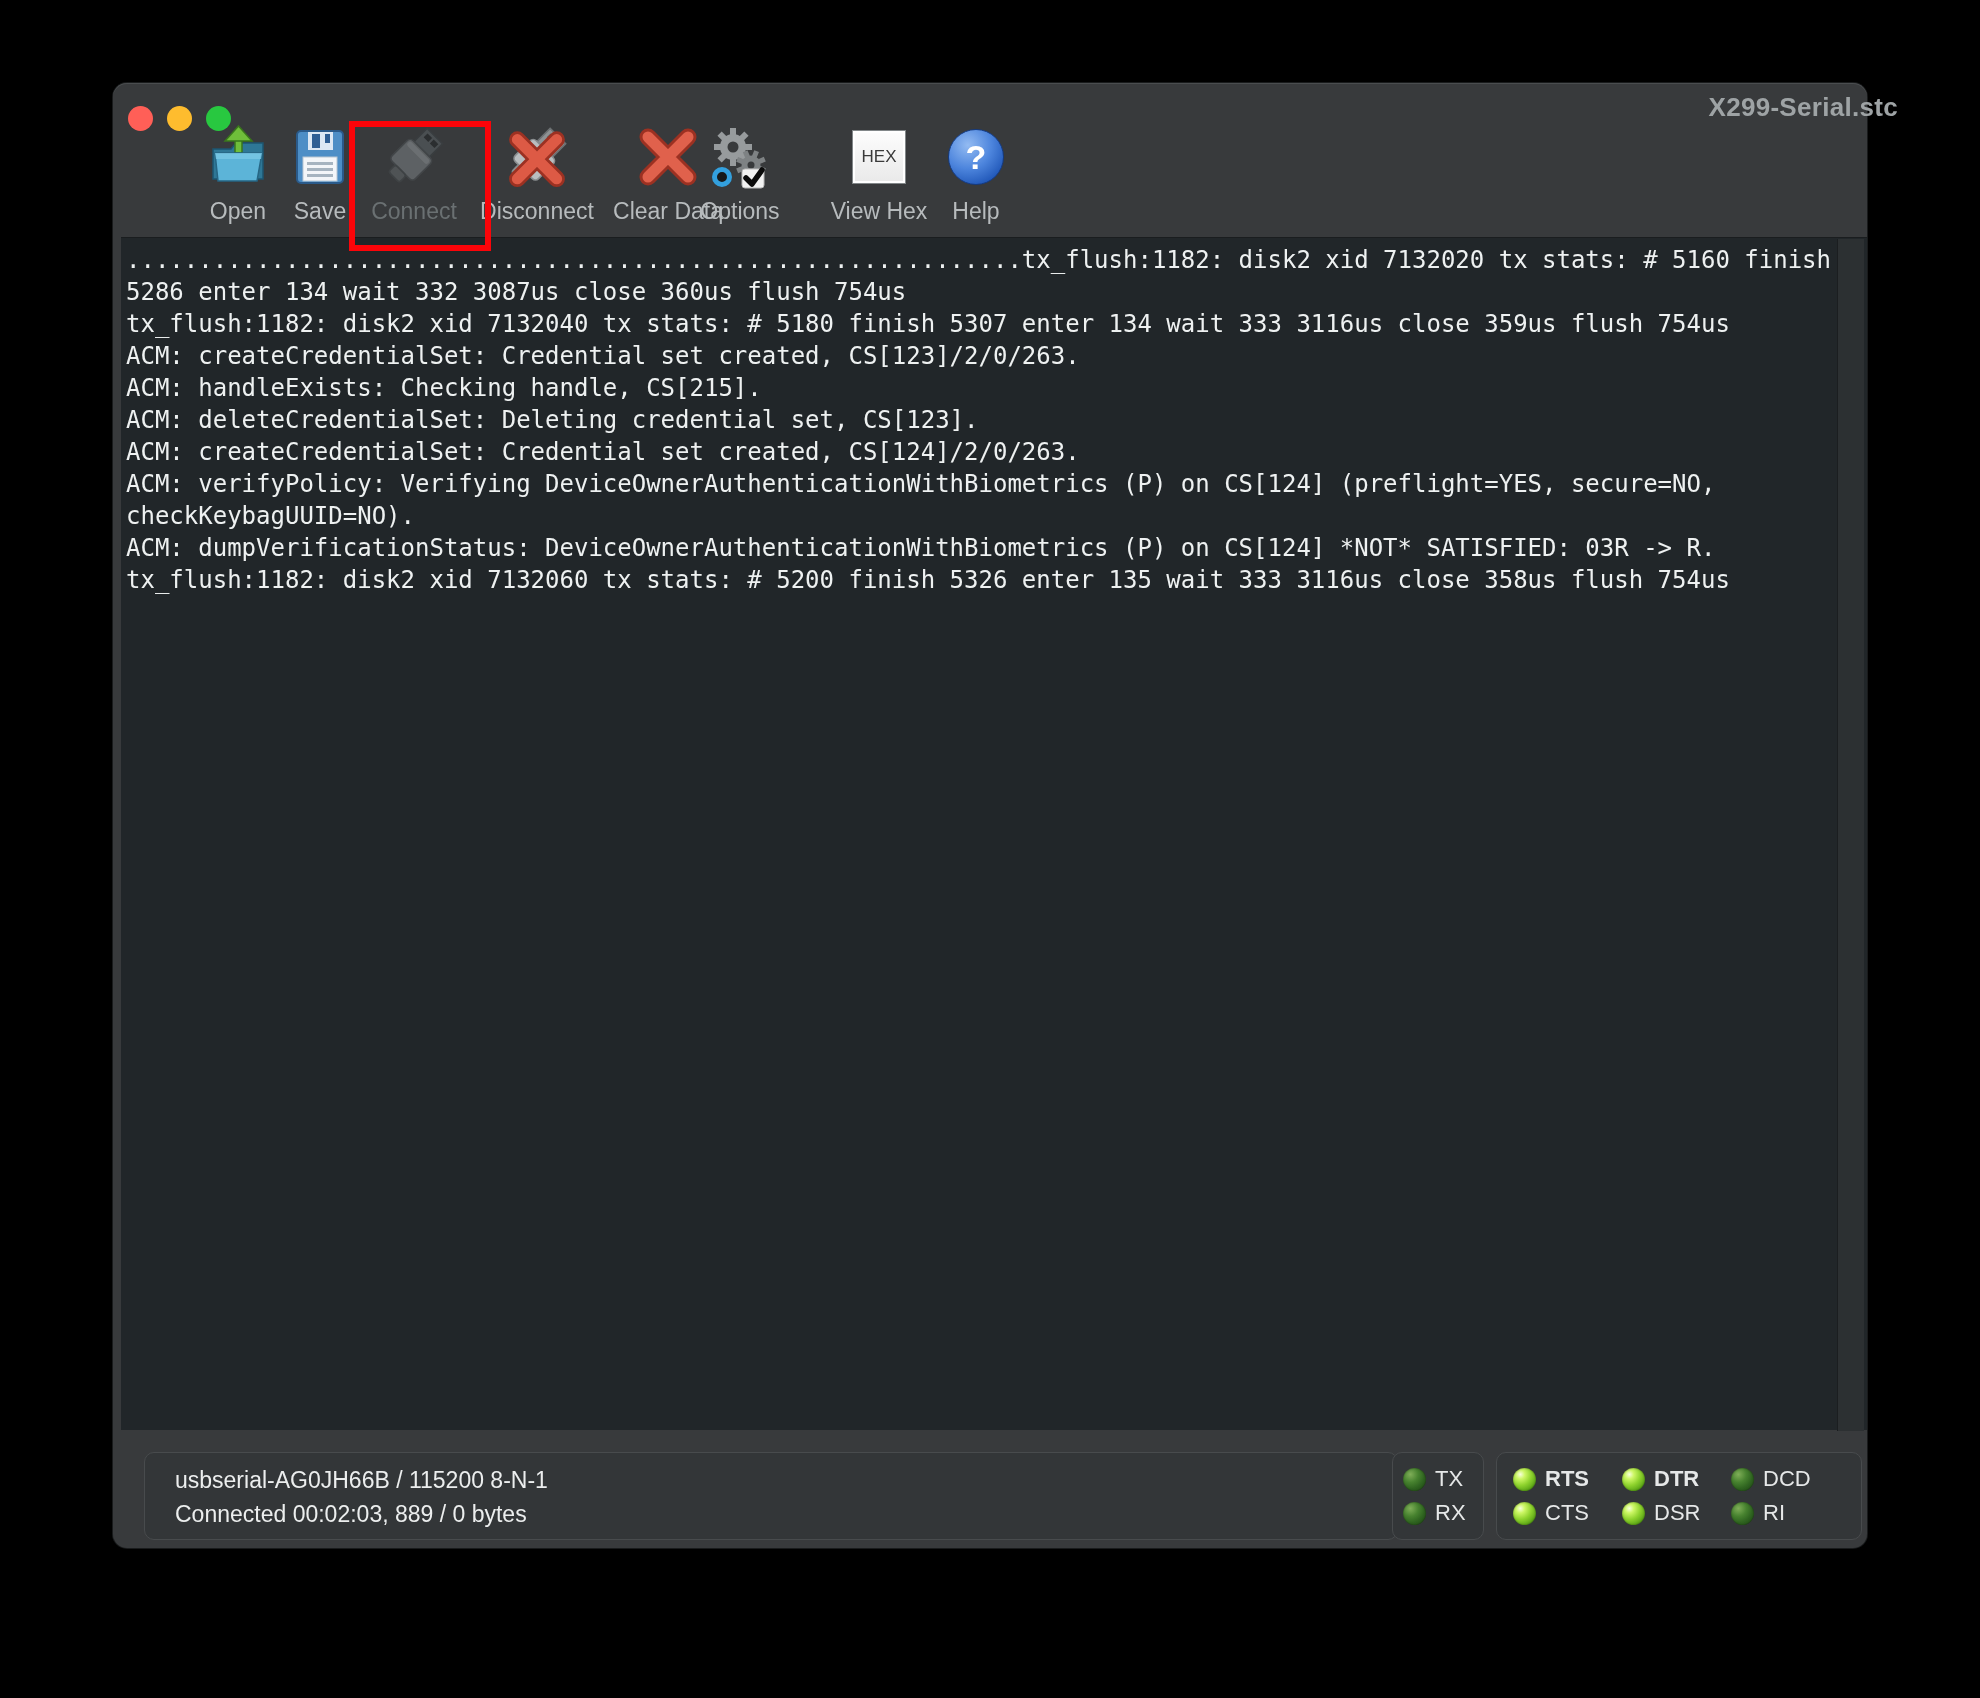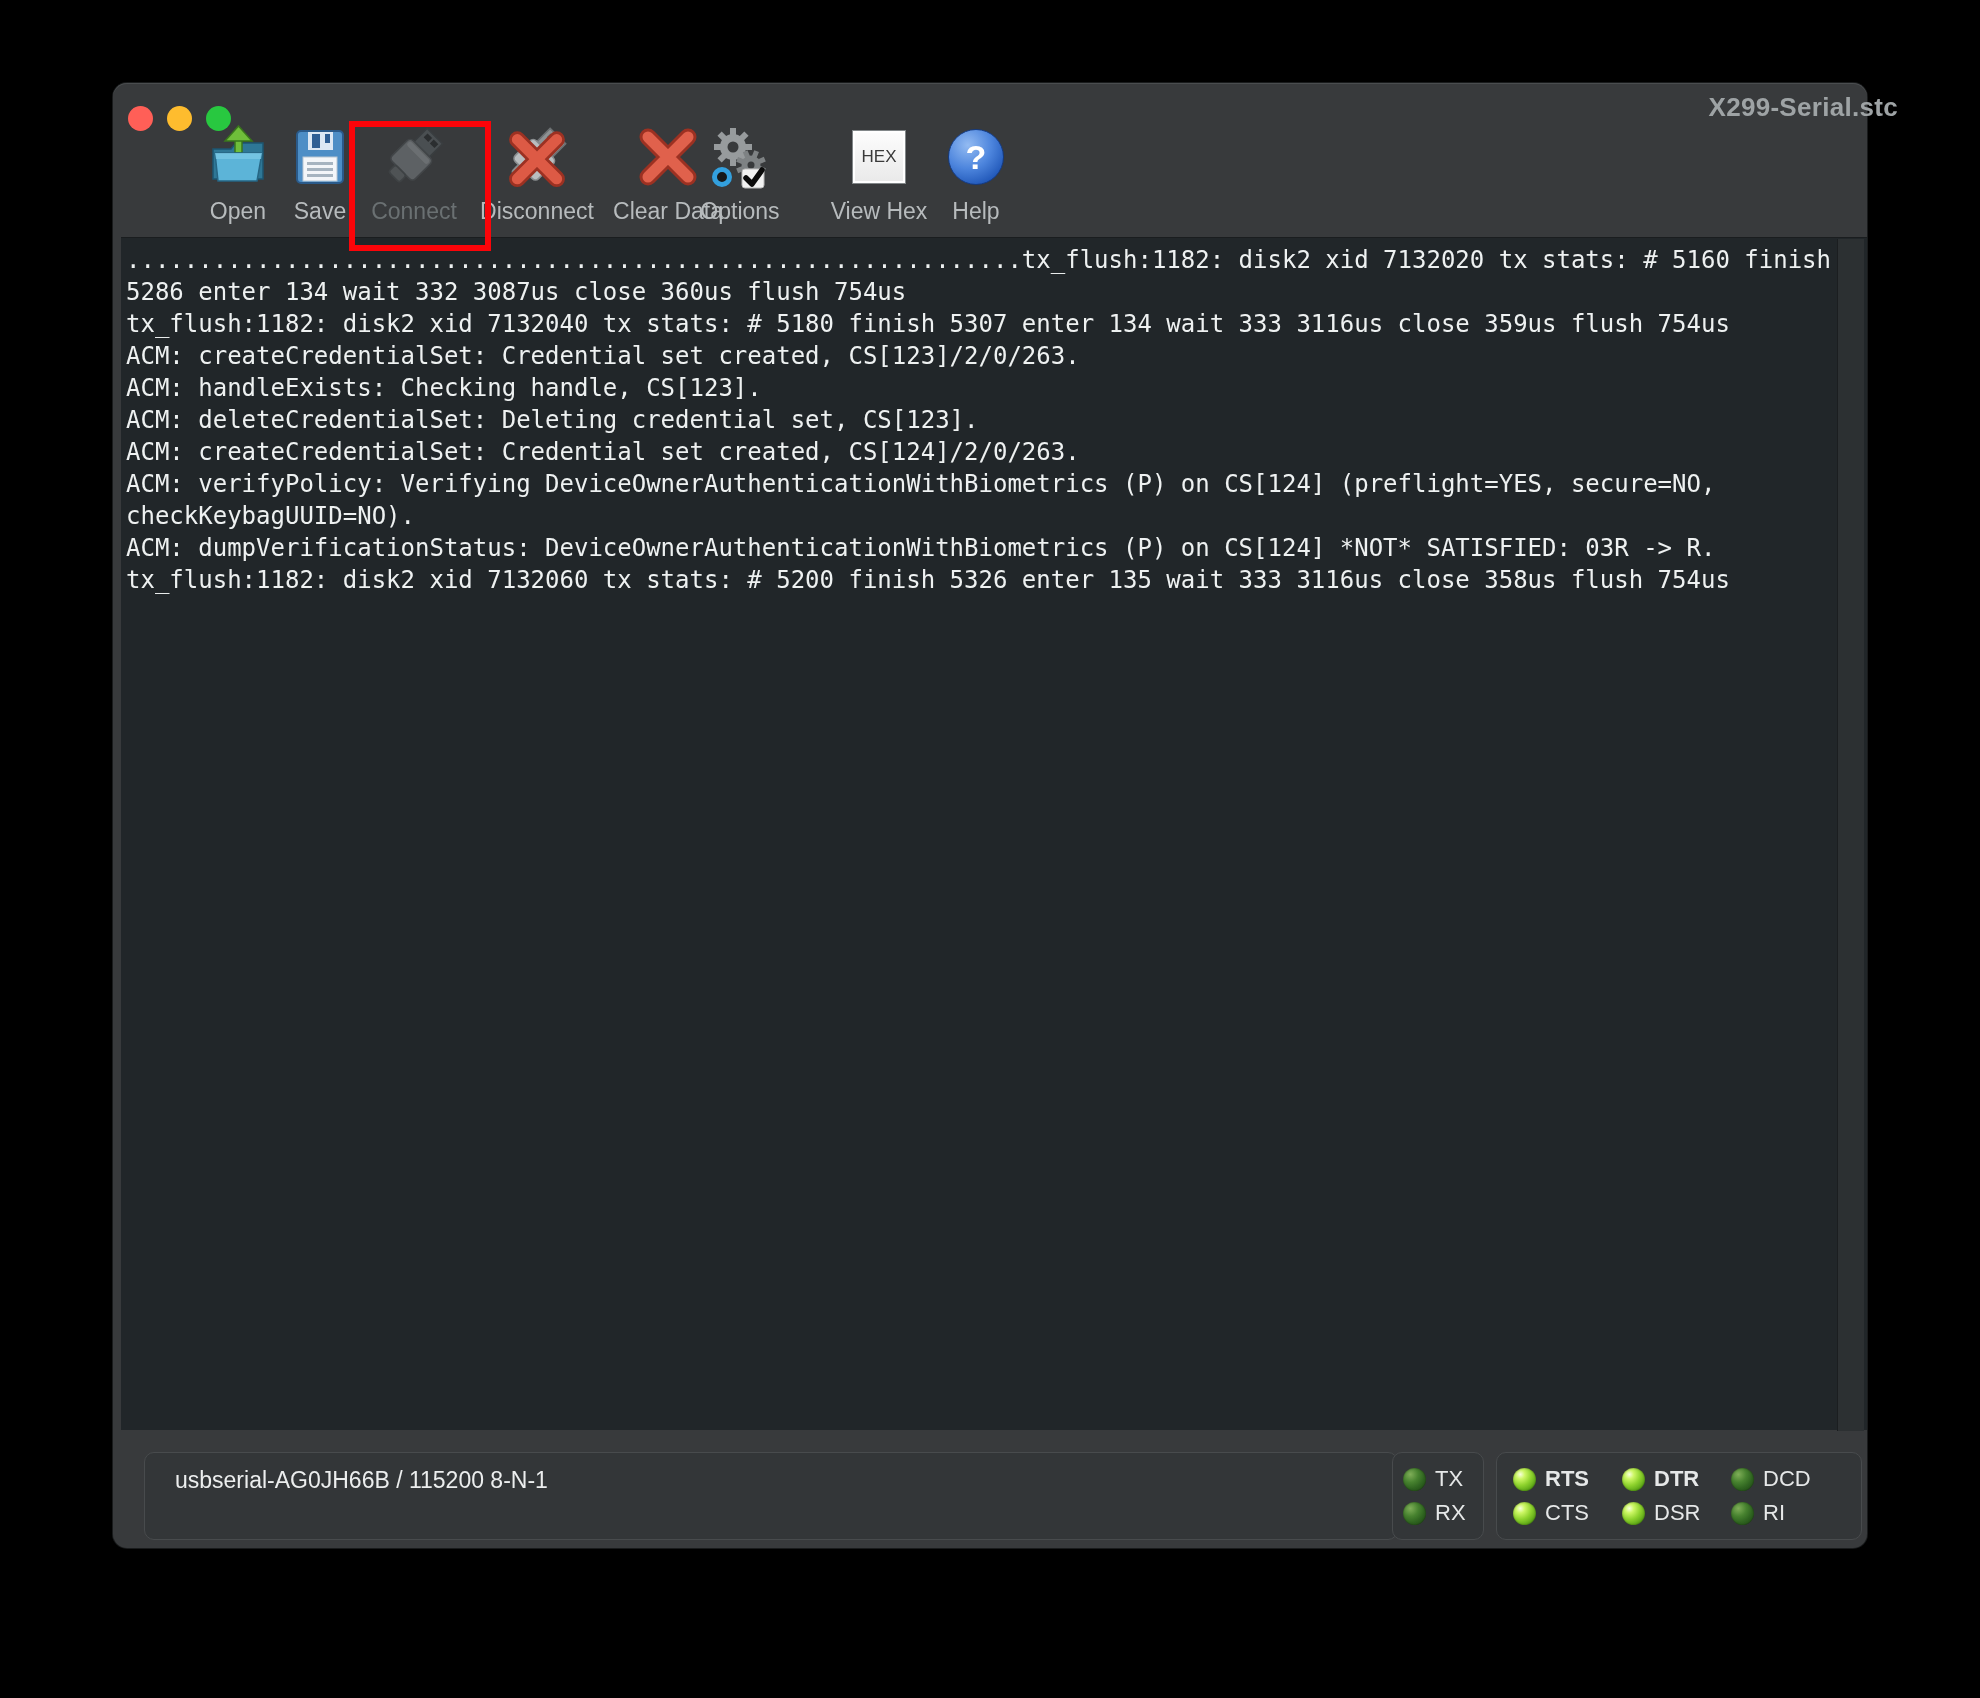--- a/index.html
+++ b/index.html
@@ -196,32 +196,33 @@
       <div class="helpcircle">?</div>
     </div>
     <div class="tb-label">Help</div>
   </div>
 
   <div class="terminal">
     <div class="tline">..............................................................tx_flush:1182: disk2 xid 7132020 tx stats: # 5160 finish</div>
     <div class="tline">5286 enter 134 wait 332 3087us close 360us flush 754us</div>
     <div class="tline">tx_flush:1182: disk2 xid 7132040 tx stats: # 5180 finish 5307 enter 134 wait 333 3116us close 359us flush 754us</div>
     <div class="tline">ACM: createCredentialSet: Credential set created, CS[123]/2/0/263.</div>
-    <div class="tline">ACM: handleExists: Checking handle, CS[123].</div>
+    <div class="tline">ACM: handleExists: Checking handle, CS[215].</div>
     <div class="tline">ACM: deleteCredentialSet: Deleting credential set, CS[123].</div>
     <div class="tline">ACM: createCredentialSet: Credential set created, CS[124]/2/0/263.</div>
     <div class="tline">ACM: verifyPolicy: Verifying DeviceOwnerAuthenticationWithBiometrics (P) on CS[124] (preflight=YES, secure=NO,</div>
     <div class="tline">checkKeybagUUID=NO).</div>
     <div class="tline">ACM: dumpVerificationStatus: DeviceOwnerAuthenticationWithBiometrics (P) on CS[124] *NOT* SATISFIED: 03R -&gt; R.</div>
     <div class="tline">tx_flush:1182: disk2 xid 7132060 tx stats: # 5200 finish 5326 enter 135 wait 333 3116us close 358us flush 754us</div>
     <div class="scroll-track"></div>
   </div>
 
   <div class="status-box port-box">
     <div class="sline">usbserial-AG0JH66B / 115200 8-N-1</div>
+    <div class="sline">Connected 00:02:03, 889 / 0 bytes</div>
   </div>
 
   <div class="status-box data-box">
     <div class="led-cell">
       <span class="led"></span>
       <span class="led-label">TX</span>
     </div>
     <div class="led-cell">
       <span class="led"></span>
       <span class="led-label">RX</span>

